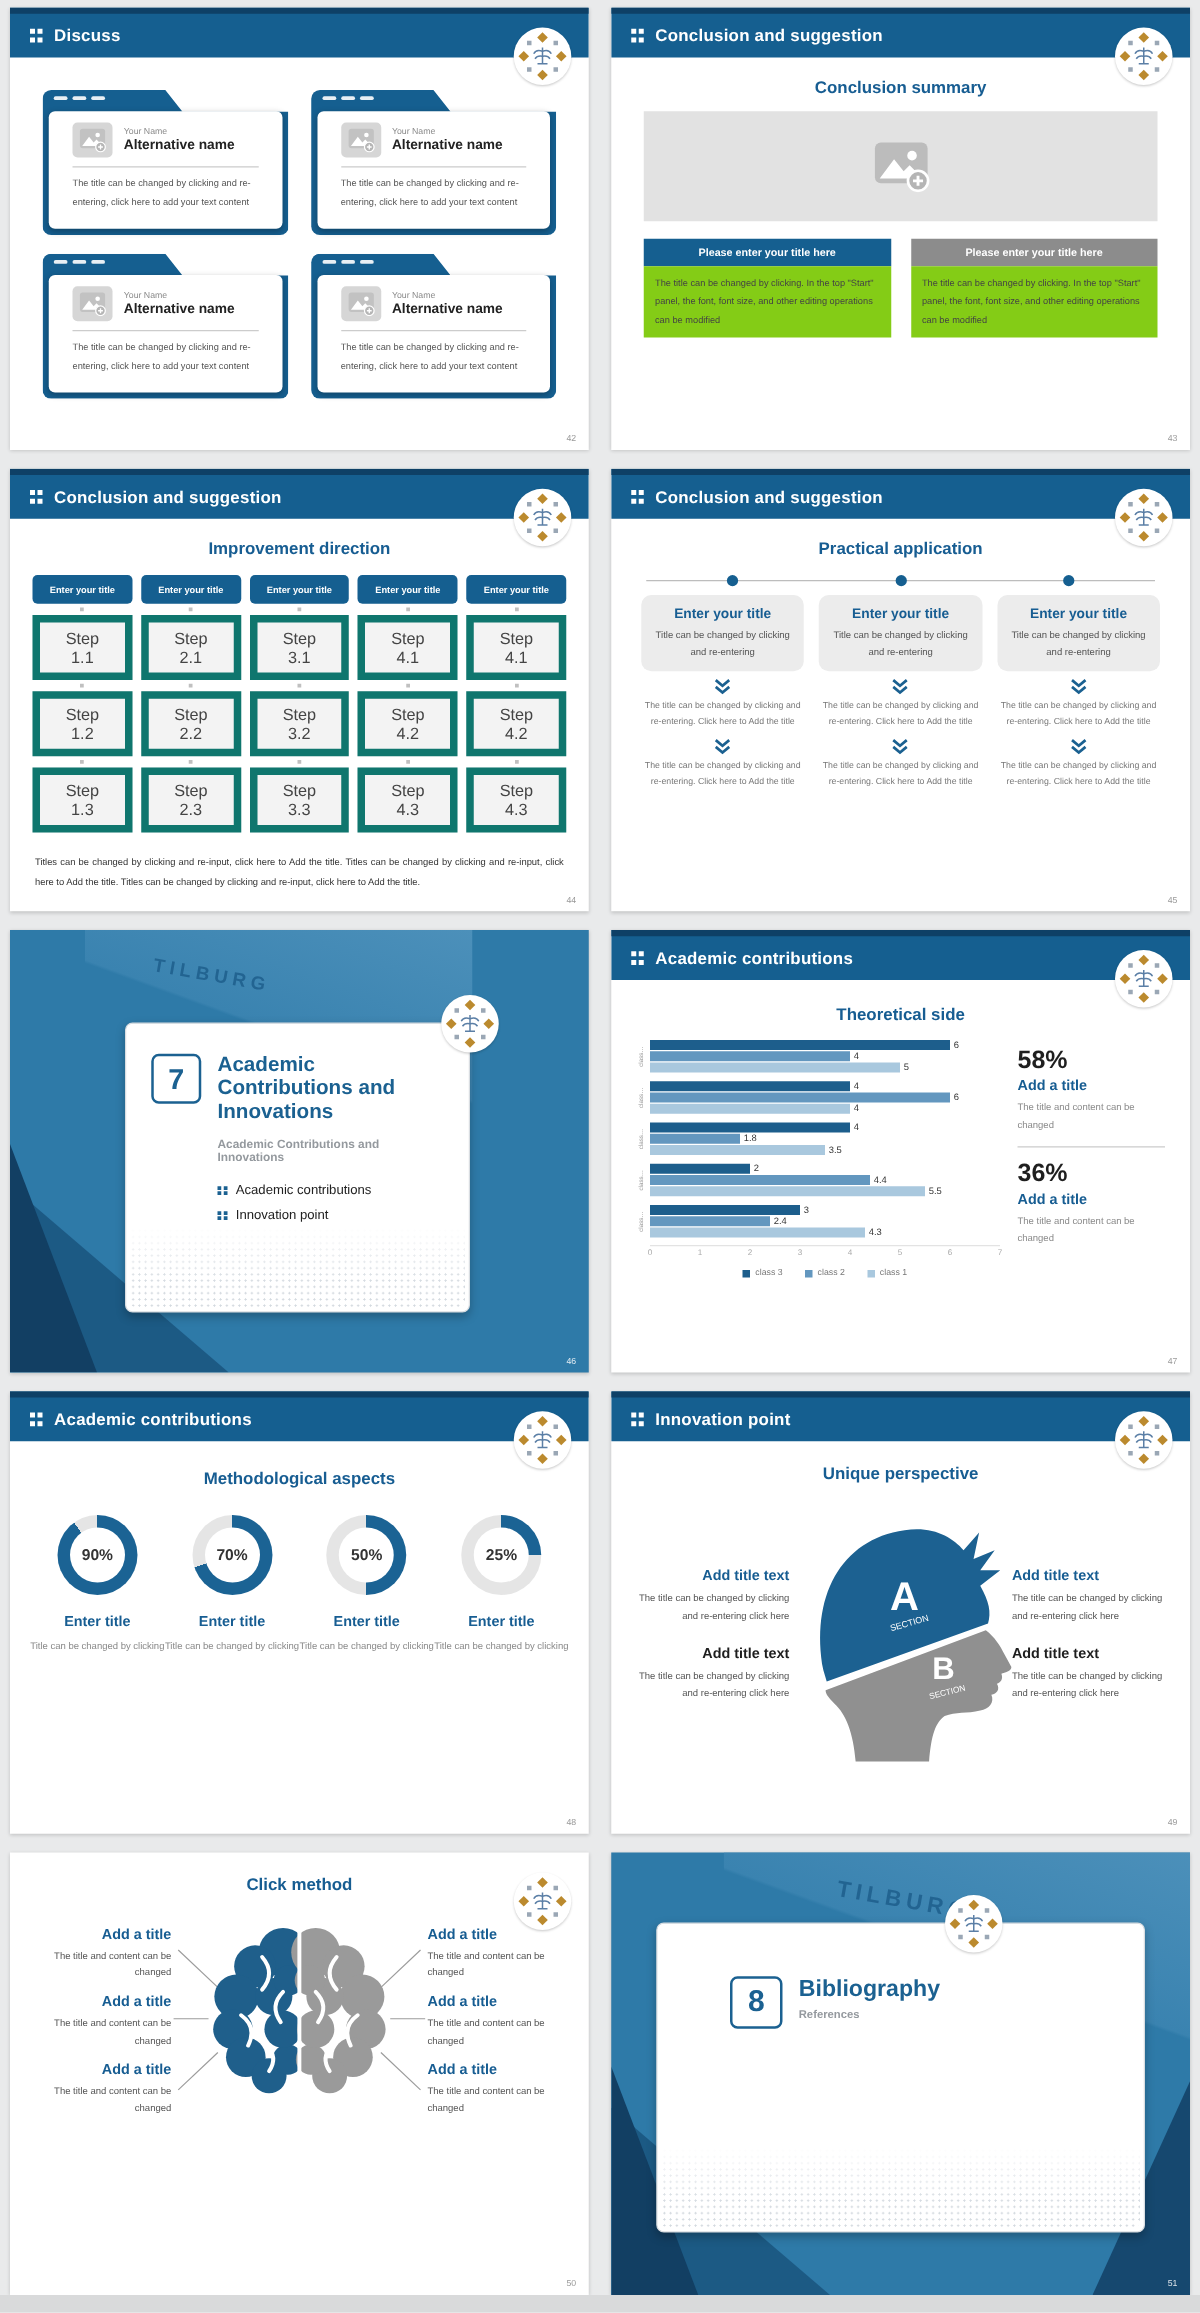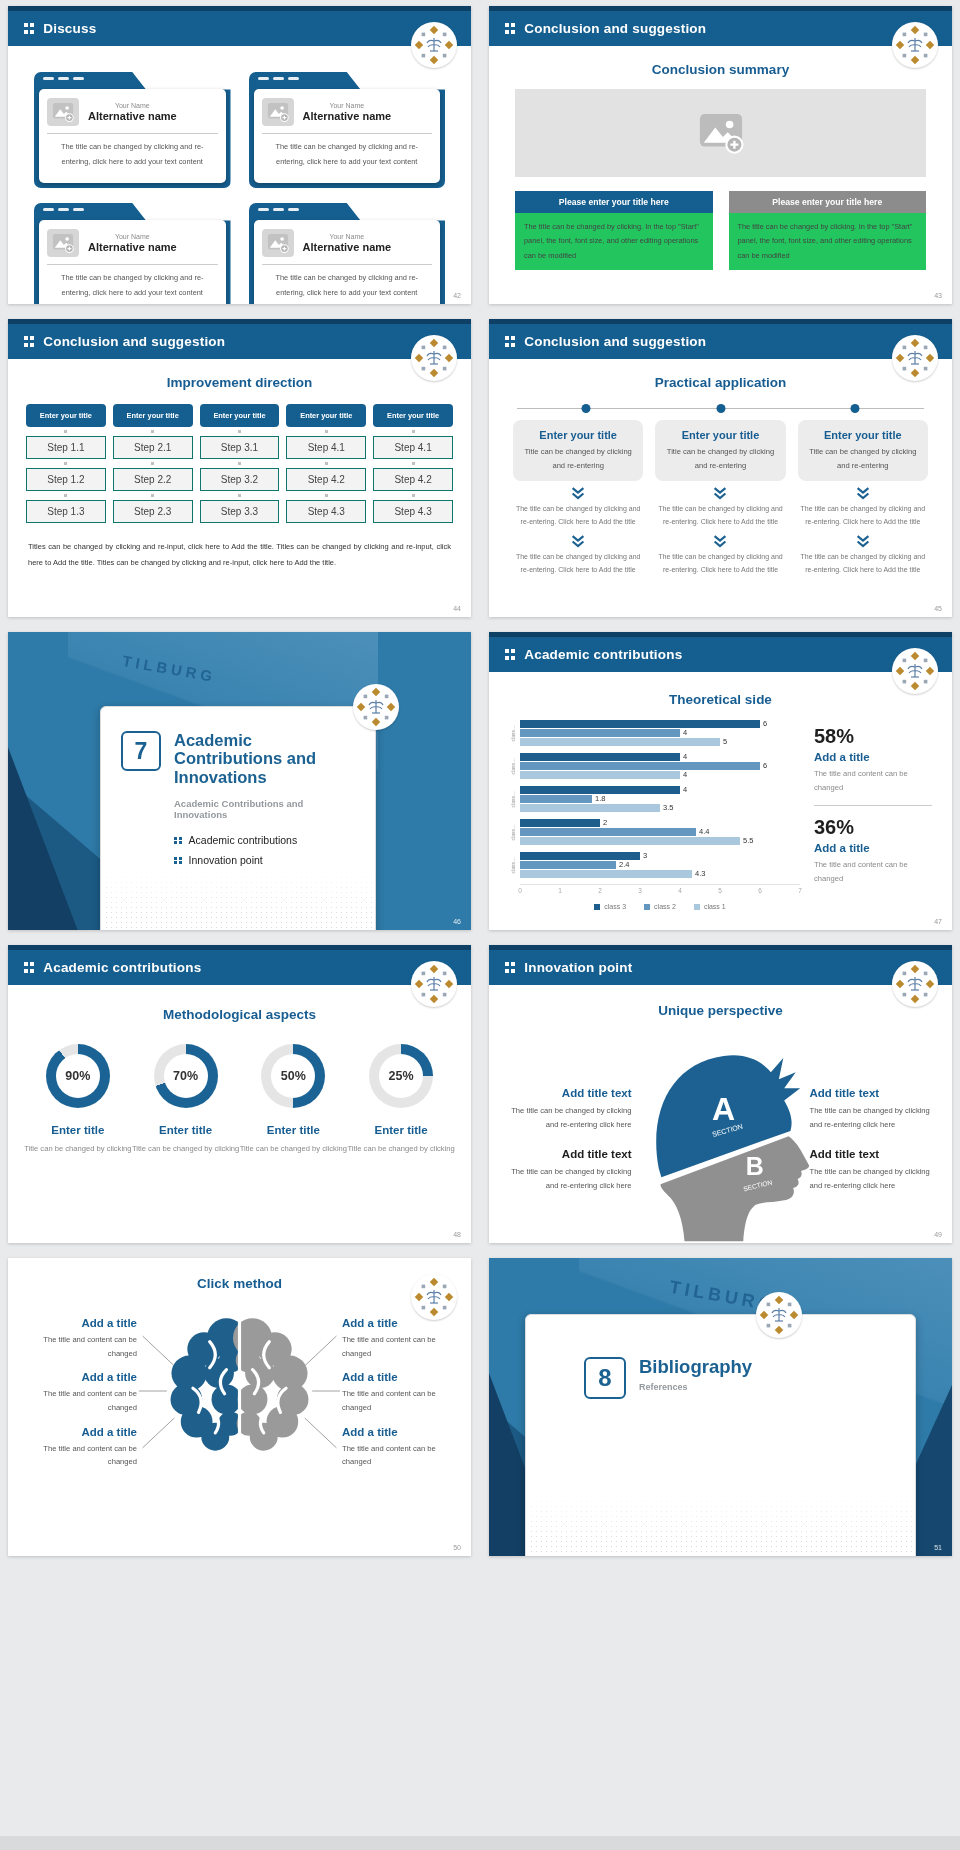--- a/index.html
+++ b/index.html
@@ -7,21 +7,21 @@
   body {
     font-family:"Liberation Sans", sans-serif;
     background:#e9eaeb;
     width:960px; height:1850px; position:relative; overflow:hidden;
   }
   .grid {
     display:grid; grid-template-columns:463px 463px;
     gap:15px 14px; padding:6px 8px 0; justify-content:space-between;
   }
   .slide {
-    width:463px; height:298px; background:#fff; position:relative;
+    width:463px; height:354px; background:#fff; position:relative;
     box-shadow:0 1px 3px rgba(0,0,0,.18); overflow:hidden;
   }
   .slide.bluebg { background:#2e7aa8; }
   .footer-band { position:absolute; bottom:0; left:0; width:960px; height:14px; background:#d9dadb; }
 
   
   .sheader {
     height:40px; background:#155f90; border-top:5px solid #0e4066;
     color:#fff; display:flex; align-items:center; gap:9px;
     padding:0 16px; font-size:13.5px; font-weight:bold; letter-spacing:.2px;
@@ -39,41 +39,41 @@
   .ctitle { text-align:center; font-size:13.5px; font-weight:bold; color:#175d92; margin-top:16px; }
 
   
   .cards42 { display:grid; grid-template-columns:1fr 1fr; gap:15px 18px; padding:26px 26px 0; }
   .folder { position:relative; height:116px; }
   .folder-back { position:absolute; inset:0; background:#155f90; border-radius:7px;
     clip-path:polygon(0 0,50% 0,57% 15%,100% 15%,100% 100%,0 100%); }
   .tab-dashes { position:absolute; top:5px; left:9px; display:flex; gap:4px; }
   .tab-dashes i { width:11px; height:3px; border-radius:2px; background:rgba(255,255,255,.9); }
   .folder-front { position:absolute; left:5px; right:5px; top:17px; bottom:5px; background:#fff;
-    border-radius:5px; box-shadow:0 2px 5px rgba(0,0,0,.28); padding:9px 8px;text-align:center; }
+    border-radius:5px; box-shadow:0 2px 5px rgba(0,0,0,.28); padding:9px 19px; }
   .fc-head { display:flex; gap:9px; align-items:center; }
   .imgph { background:#d6d6d6; border-radius:4px; display:flex; align-items:center; justify-content:center; }
   .imgph.sm { width:32px; height:28px; }
   .fc-name { font-size:7px; color:#8b8b8b; }
   .fc-alt { font-size:11px; font-weight:bold; color:#222; margin-top:1px; }
   .fc-div { border-top:1px solid #ccc; margin:7px 0 5px; }
   .fc-body { font-size:7.4px; color:#555; line-height:2.05; }
 
   
   .ph-block { margin:12px 26px 0; height:88px; background:#e2e2e2; display:flex; align-items:center; justify-content:center; }
   .cols43 { display:grid; grid-template-columns:1fr 1fr; gap:16px; padding:14px 26px 0; }
   .bar43 { color:#fff; font-weight:bold; font-size:8.6px; text-align:center; padding:6px 4px; }
   .bar43.blue { background:#155f90; } .bar43.gray { background:#8c8c8c; }
-  .body43 { background:#22c55e; padding:7px 9px; font-size:7.4px; color:#444; line-height:1.95; }
+  .body43 { background:#84cc16; padding:7px 9px; font-size:7.4px; color:#444; line-height:1.95; }
 
   
   .cols44 { display:grid; grid-template-columns:repeat(5,1fr); gap:7px; padding:14px 18px 0; }
   .t44 { background:#155f90; color:#fff; font-size:7.4px; font-weight:bold; text-align:center;
          border-radius:4px; padding:7px 2px; }
-  .step { background:#f3f3f3; border:1px solid #0f766e; font-size:10px; color:#444;
+  .step { background:#f3f3f3; border:6px solid #0f766e; font-size:13px; color:#444;
           text-align:center; padding:5px 16px; }
   .conn-dot { width:3px; height:3px; background:#c0c0c0; margin:3px auto; }
   .para44 { padding:16px 20px 0; font-size:7.5px; color:#333; line-height:2.15; text-align:justify; }
 
   
   .timeline { position:relative; height:10px; margin:14px 28px 6px; }
   .timeline .tl-line { position:absolute; top:4px; left:0; right:0; border-top:1px solid #bdbdbd; }
   .timeline .tl-dot { position:absolute; top:0; width:9px; height:9px; border-radius:50%; background:#155f90; transform:translateX(-50%); }
   .cols45 { display:grid; grid-template-columns:repeat(3,1fr); gap:12px; padding:0 24px; }
   .card45 { background:#ececec; border-radius:8px; padding:9px 8px; text-align:center; }

